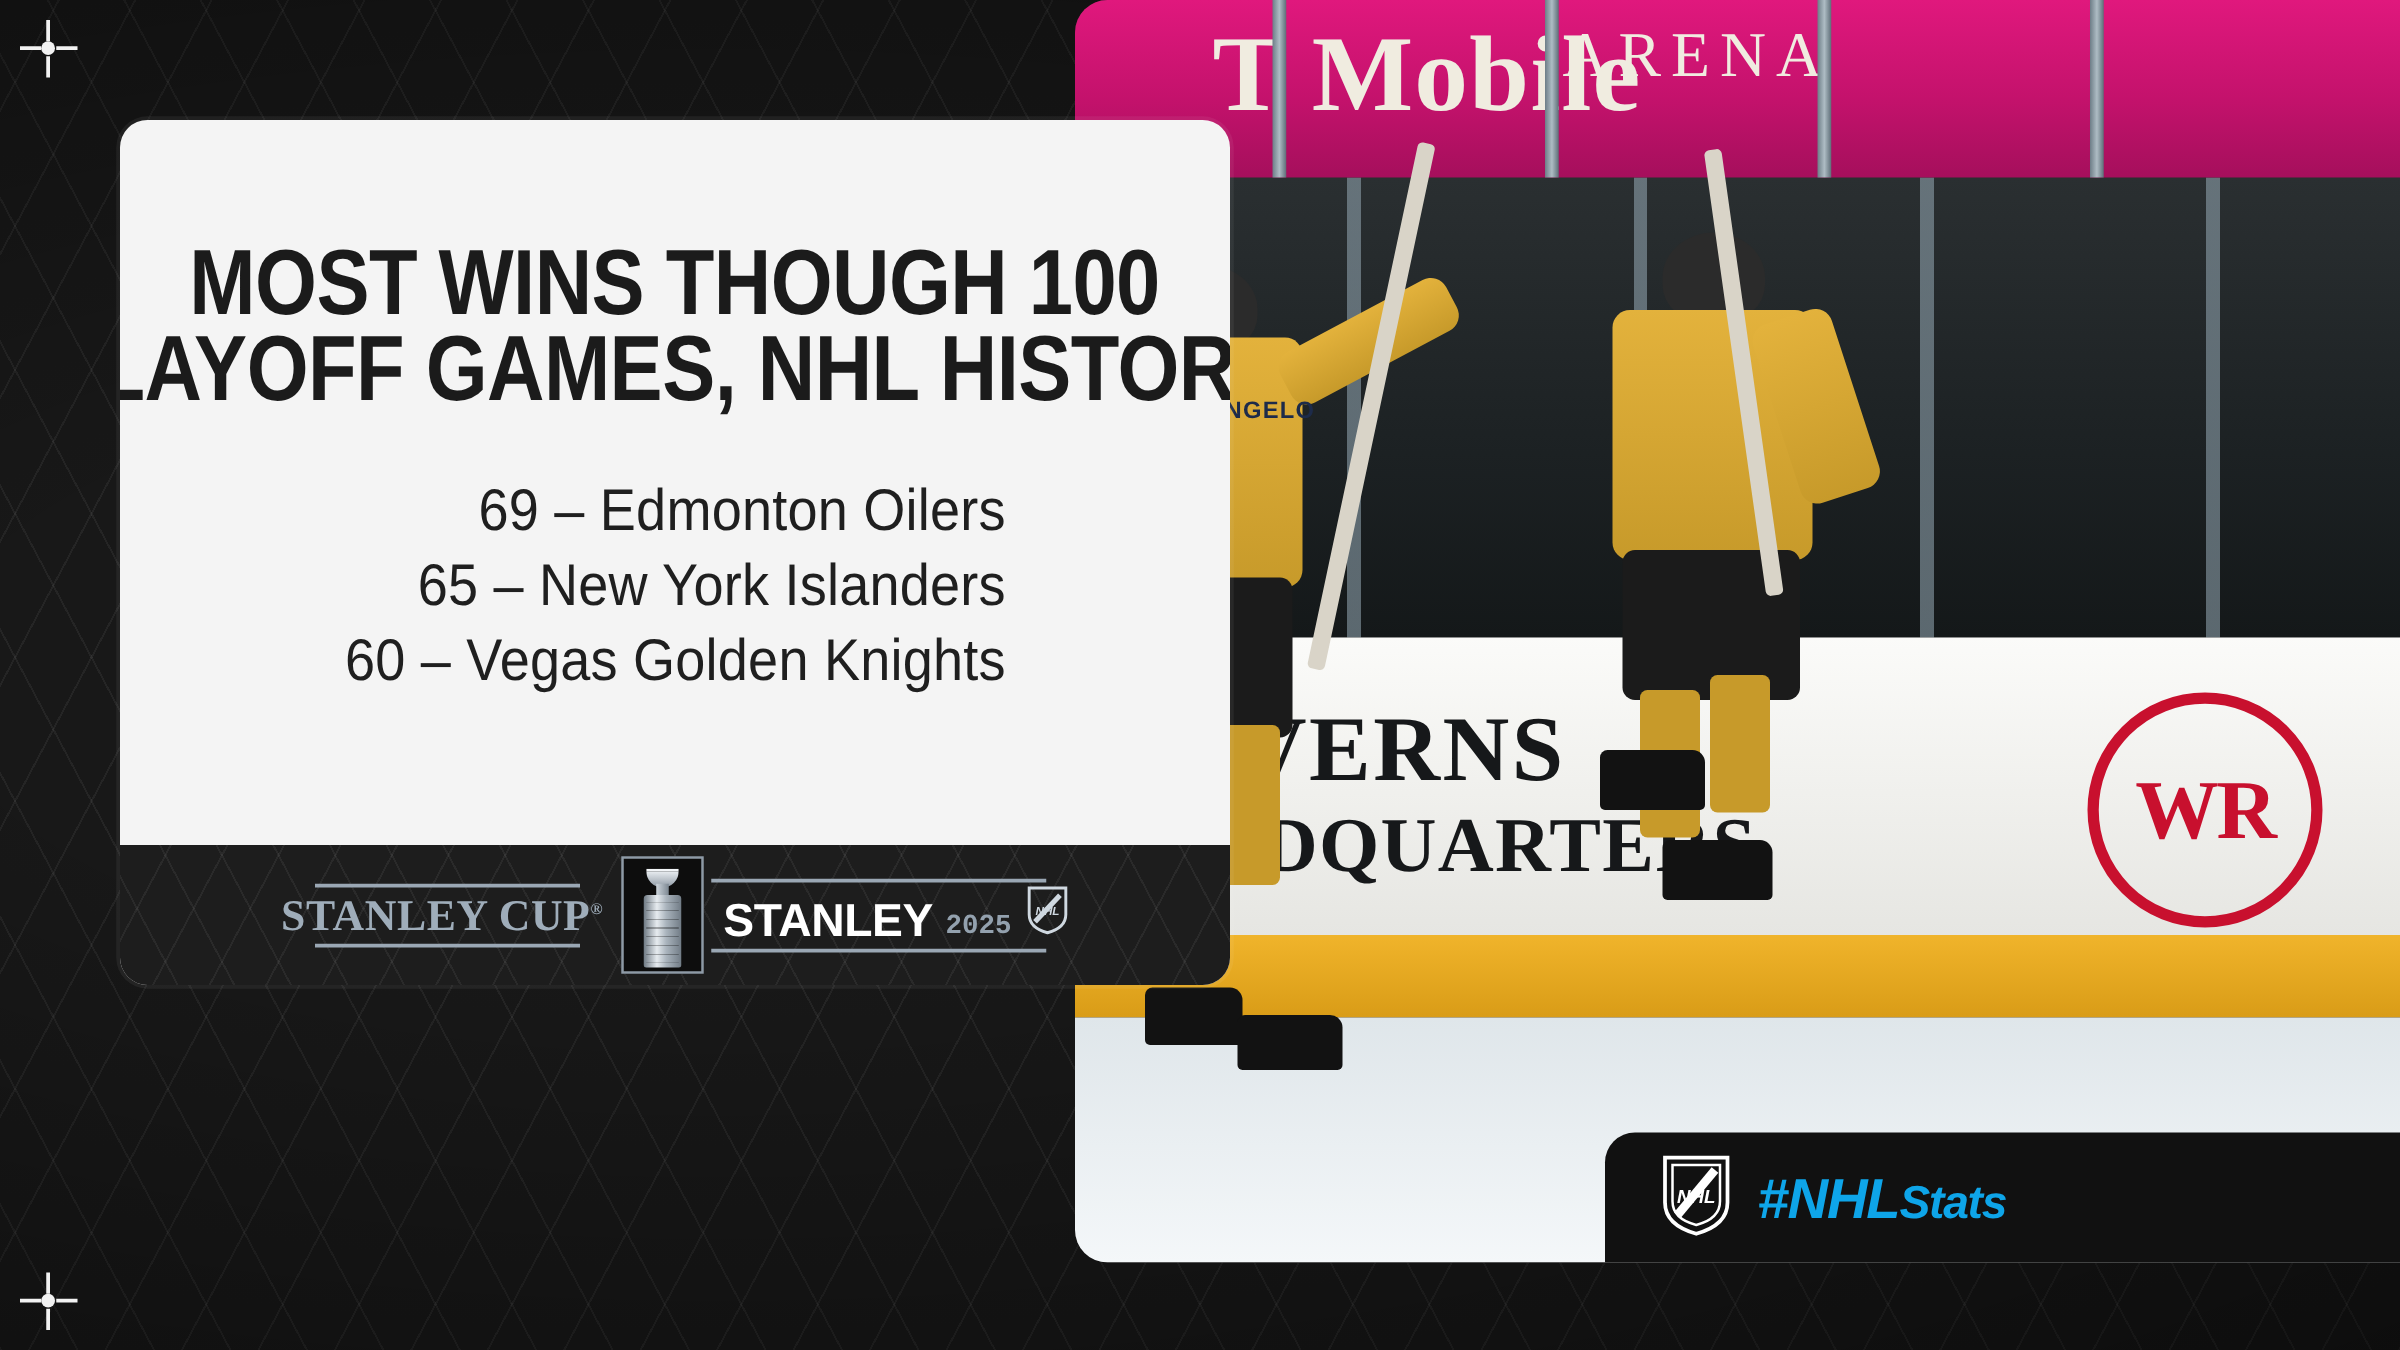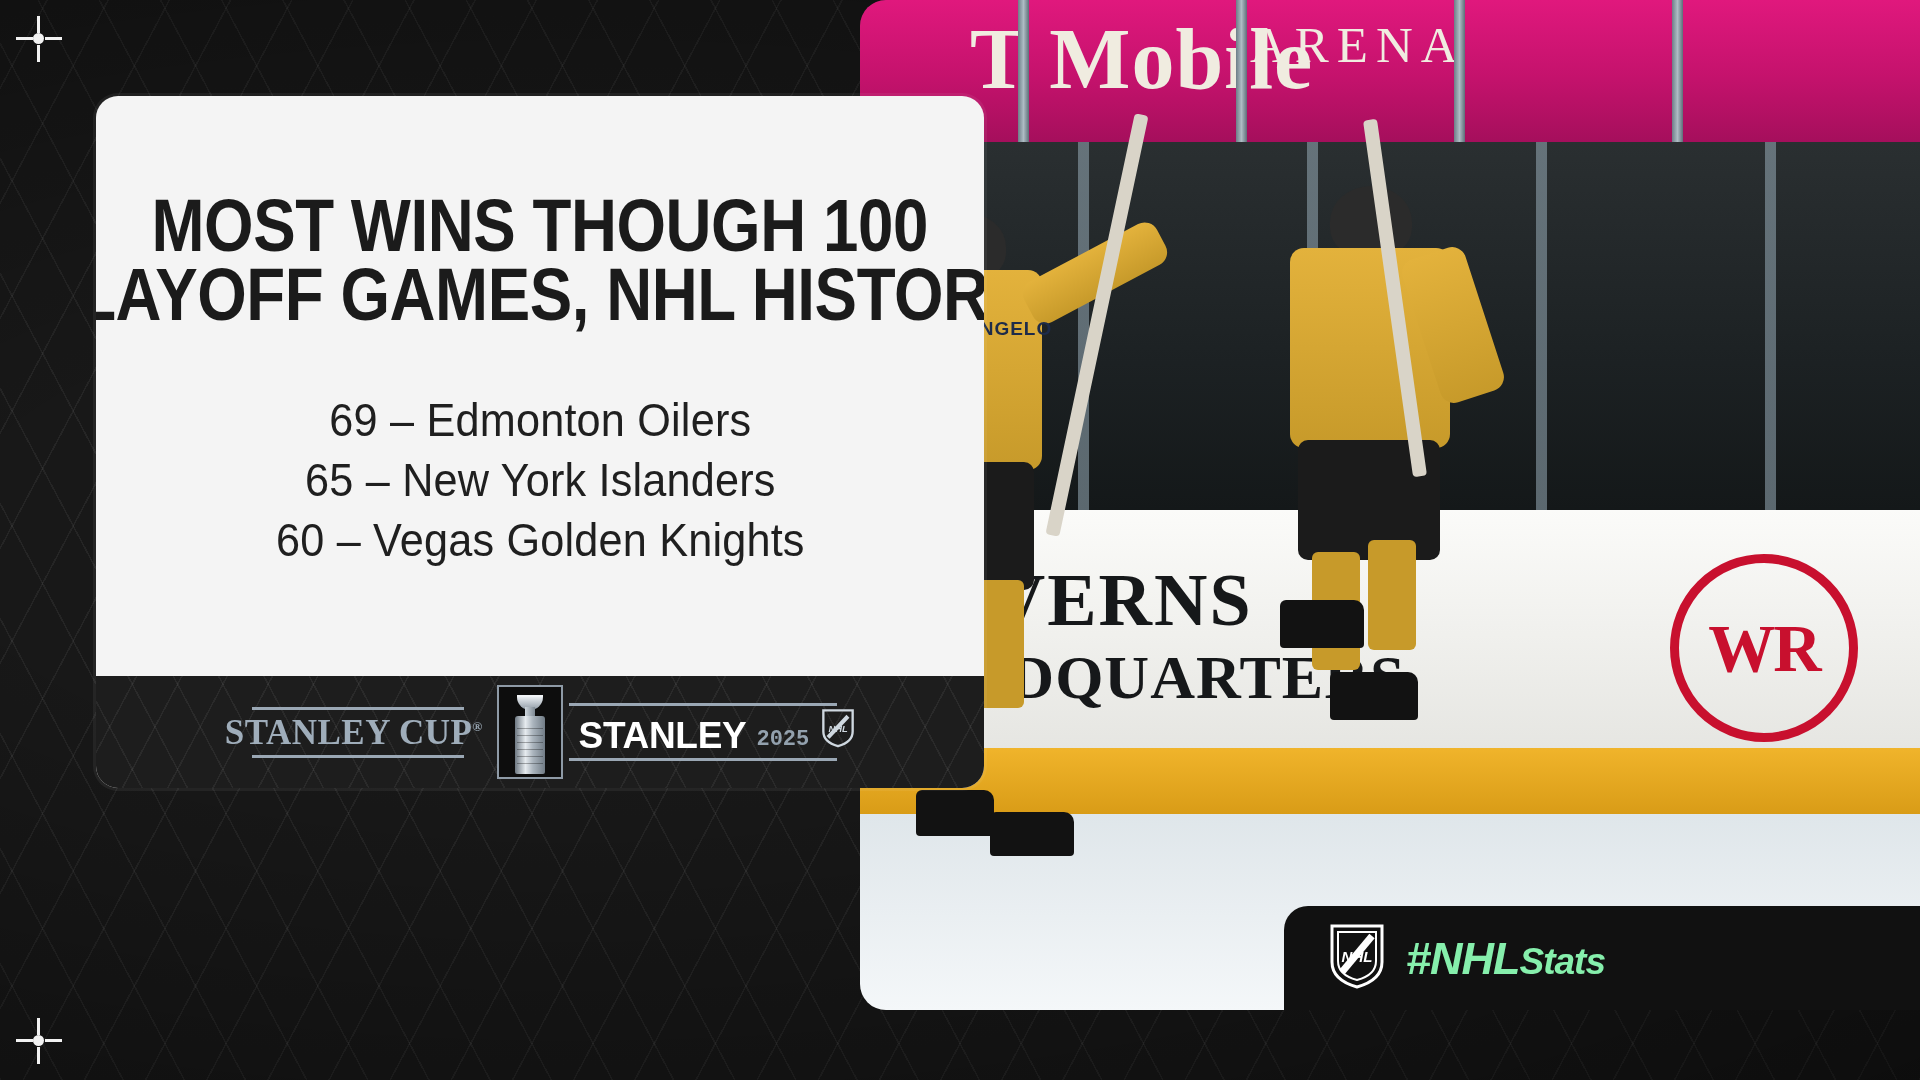--- a/index.html
+++ b/index.html
@@ -43,21 +43,21 @@
   .headline{
     font-family:"Liberation Sans Narrow","Liberation Sans",sans-serif;
     font-weight:700;color:#1b1b1b;text-align:center;
     font-size:74px;line-height:.93;letter-spacing:-.5px;
     transform:scaleX(.86);transform-origin:center top;
     text-transform:uppercase;
     white-space:nowrap;
   }
   .headline .l2{display:block;}
 
-  .stats{margin-top:60px;text-align:center;}
+  .stats{margin-top:48px;text-align:right;}
   .stat-line{
     font-family:"Liberation Sans Narrow","Liberation Sans",sans-serif;
     font-weight:400;color:#1f1f1f;
     font-size:47px;line-height:1.28;letter-spacing:.2px;
     transform:scaleX(.92);transform-origin:center;
     white-space:nowrap;
   }
 
   
   .card-foot{
@@ -155,21 +155,21 @@
   .p-name{position:absolute;font-family:"Liberation Sans",sans-serif;font-weight:700;
     color:#1d2b4a;font-size:19px;letter-spacing:1px;}
 
   
   .nhlstats{
     position:absolute;right:0;bottom:0;width:592px;height:104px;
     background:#111111;border-radius:24px 0 0 0;
     display:flex;align-items:center;padding-left:44px;gap:20px;
   }
   .ns-text{font-family:"Liberation Sans",sans-serif;font-weight:700;font-style:italic;
-    font-size:45px;color:#86efac;letter-spacing:-1px;line-height:1;}
+    font-size:45px;color:#0ea5e9;letter-spacing:-1px;line-height:1;}
   .ns-text .sm{font-size:37px;}
 </style>
 </head>
 <body>
 
 <div id="stage">
 
   <div class="lattice"></div>
   <div class="vignette"></div>
 

